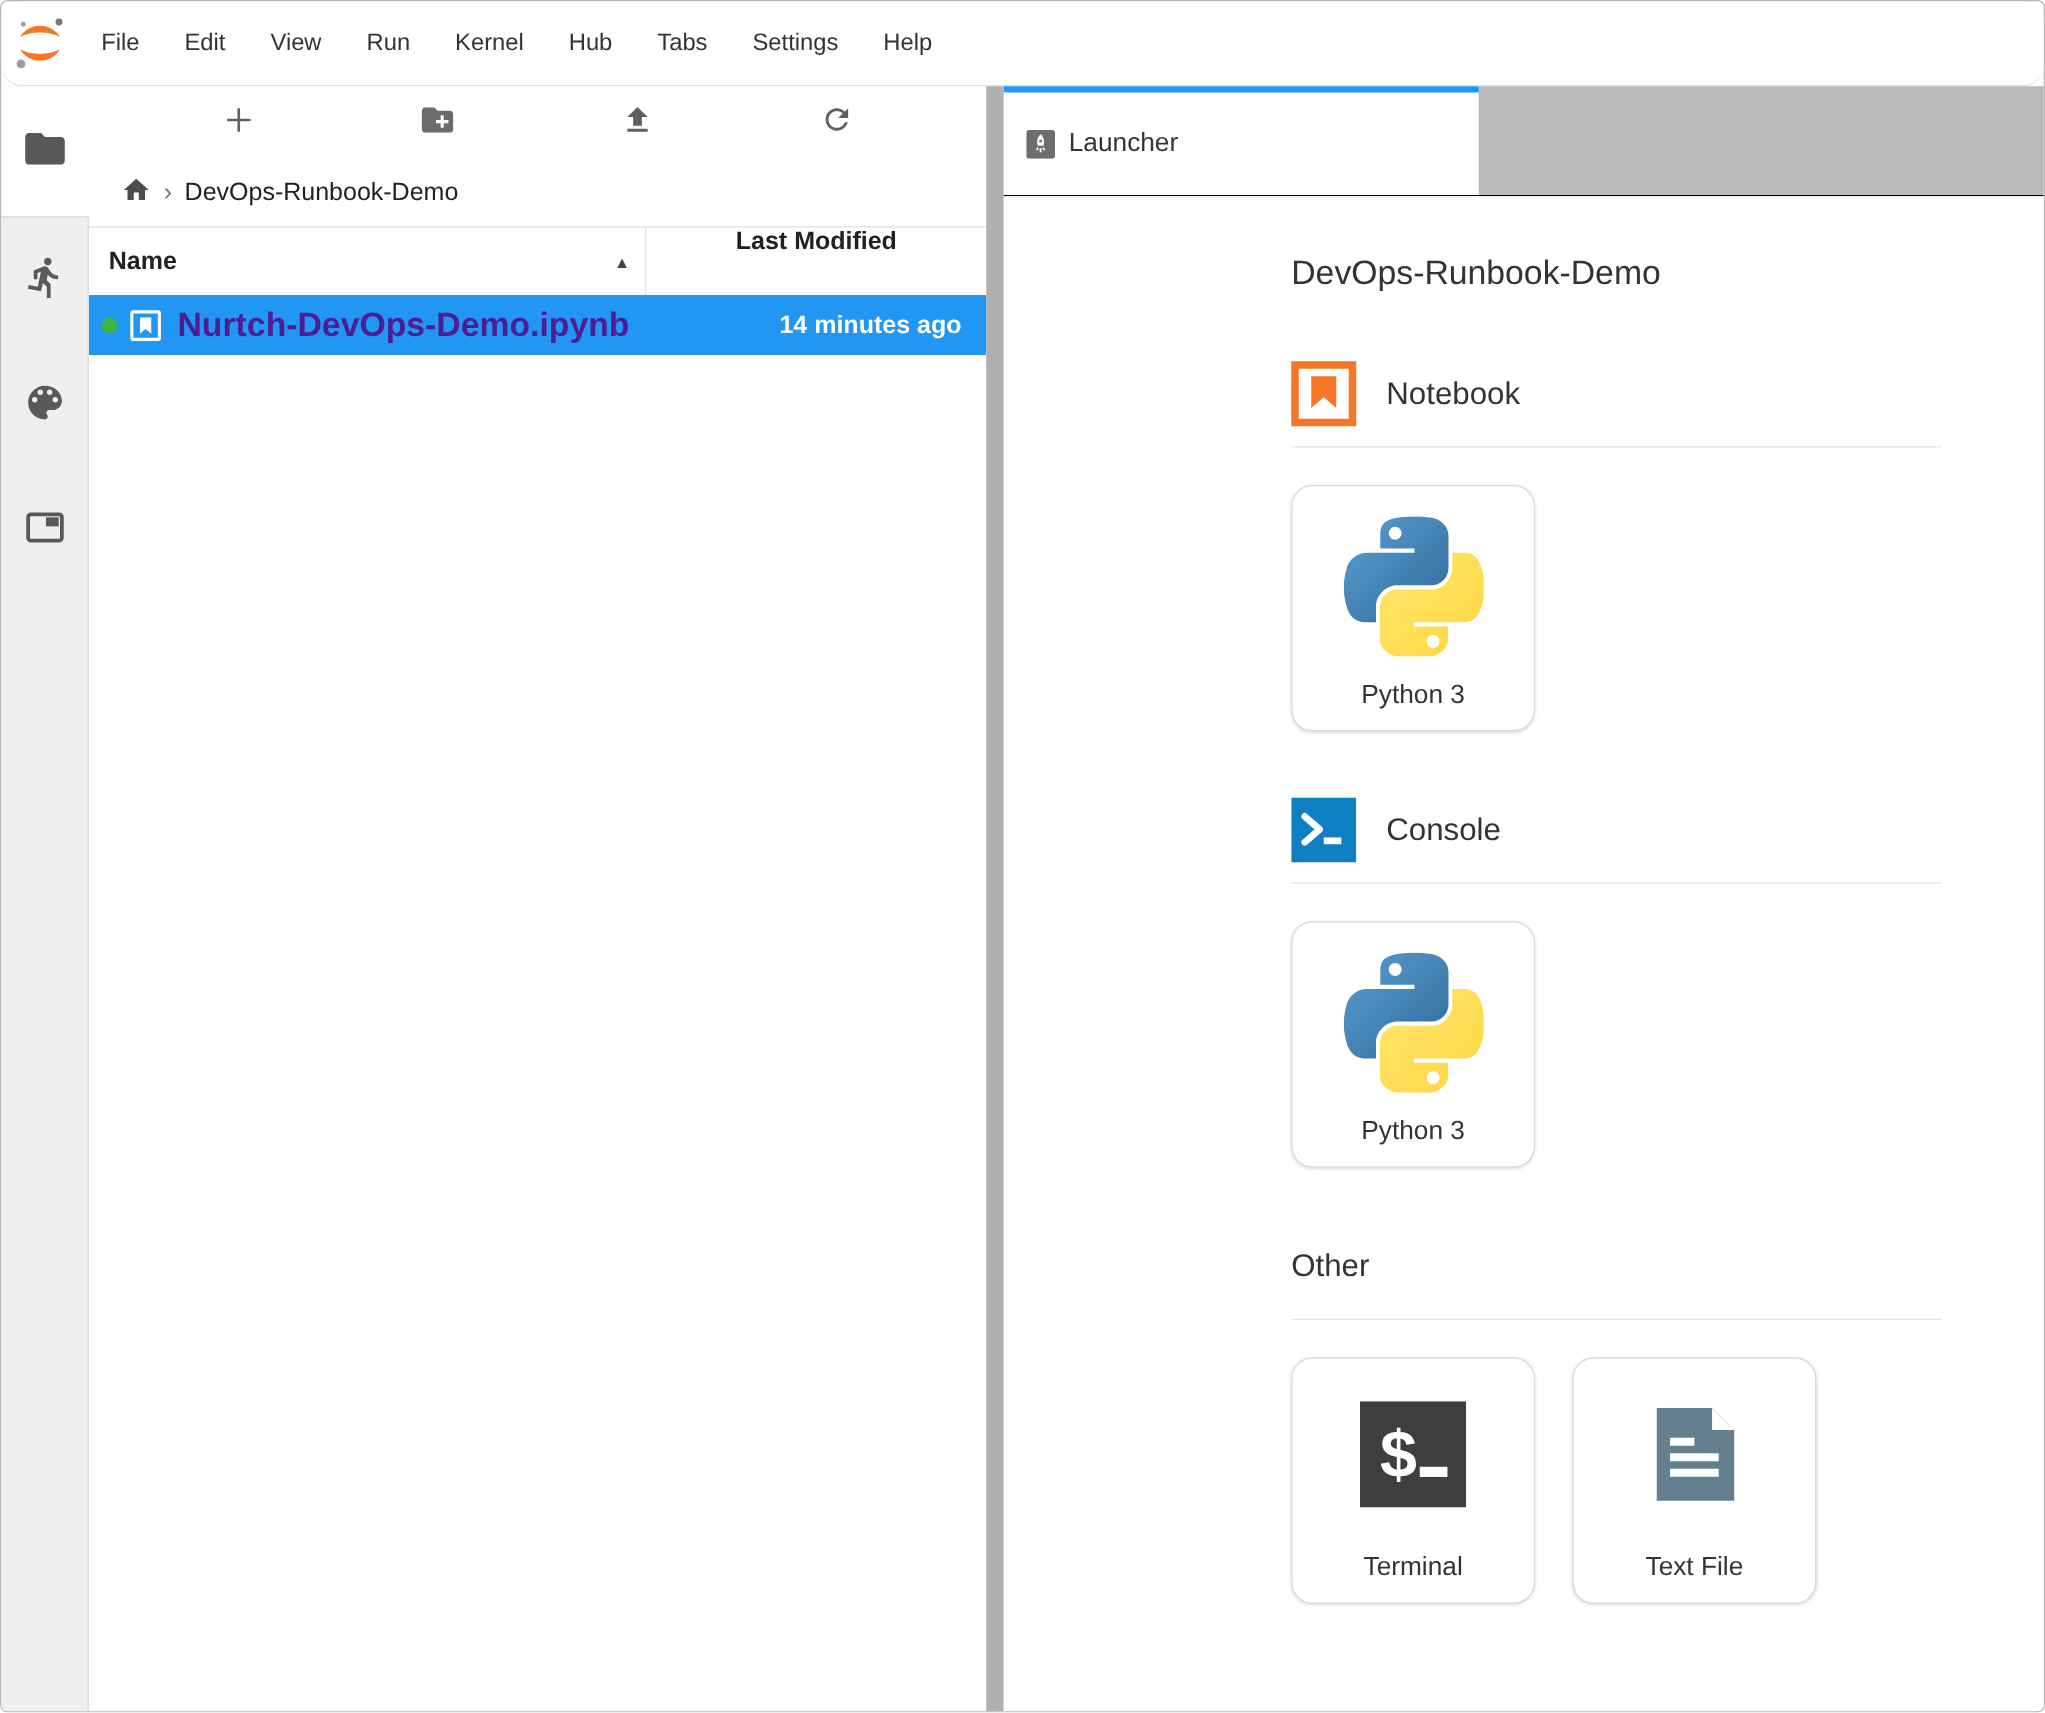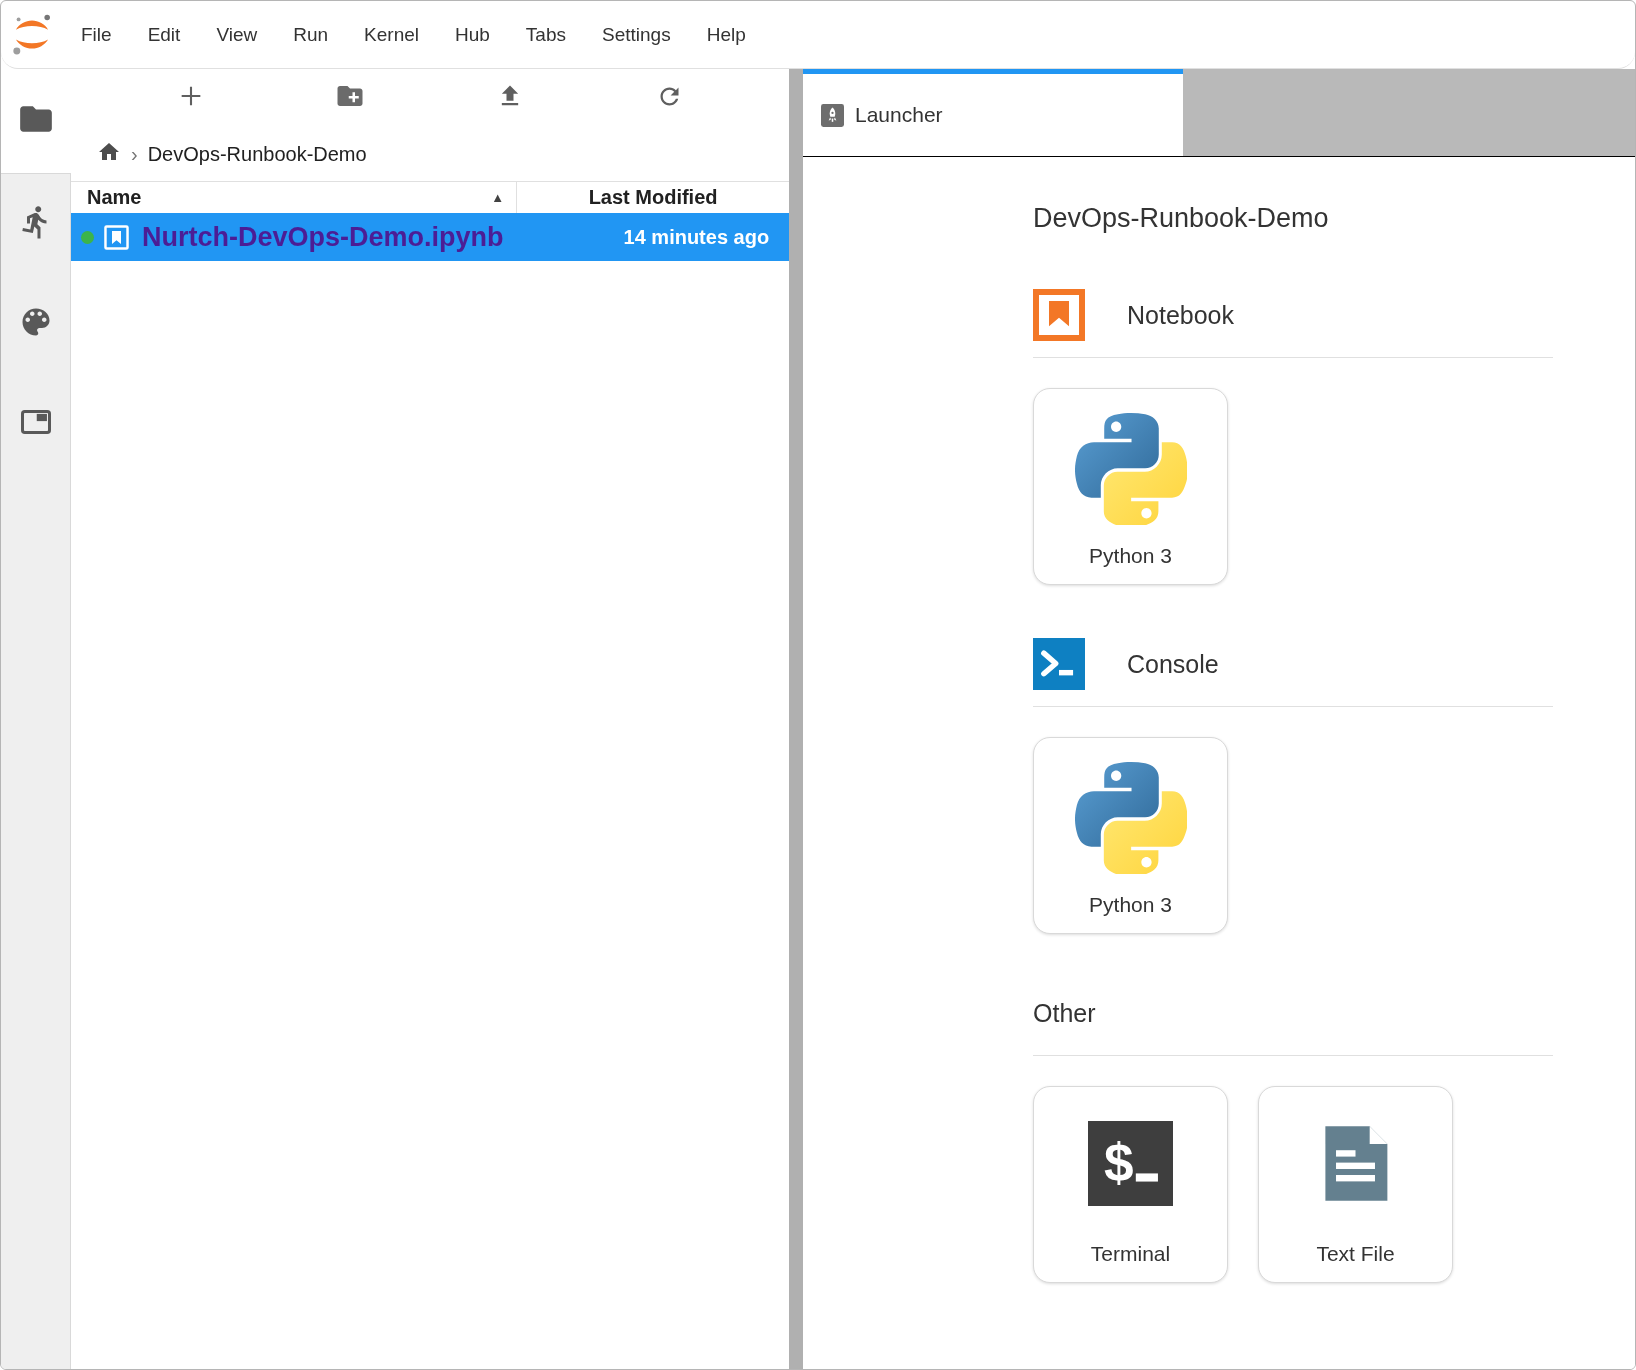--- a/index.html
+++ b/index.html
@@ -23,21 +23,21 @@
   .strip-tab.active { background:#fff; height:104px; border-right:1px solid #fff; margin-right:-1px; }
   .strip-sep { height:1px; background:#d9d9d9; width:100%; }
 
   
   .filebrowser { width:718px; background:#fff; display:flex; flex-direction:column; flex:0 0 auto; }
   .fb-toolbar { height:58px; display:flex; align-items:center; justify-content:space-around; padding:0 40px; }
   .fb-tool { width:44px; height:44px; display:flex; align-items:center; justify-content:center; }
   .fb-breadcrumb { height:54px; display:flex; align-items:center; padding-left:26px; gap:10px; }
   .crumb-sep { color:#757575; font-size:20px; }
   .crumb-text { font-size:20px; color:#212121; }
-  .fb-header { height:32px; display:flex; align-items:center; border-top:1px solid #e0e0e0; }
+  .fb-header { height:55px; display:flex; align-items:flex-start; border-top:1px solid #e0e0e0; }
   .col-name { flex:0 0 62%; display:flex; align-items:center; padding:0 12px 0 16px; height:100%; }
   .col-name .hdr { font-size:20px; font-weight:bold; color:#212121; }
   .sort-arrow { margin-left:auto; font-size:13px; color:#424242; }
   .col-divider { width:1px; height:100%; background:#e0e0e0; }
   .col-mod { flex:1; text-align:center; font-size:20px; font-weight:bold; color:#212121; }
   .fb-row { height:48px; display:flex; align-items:center;
             background:var(--selected-row-blue,#2196F3); color:#fff; }
   .fb-row .dot { width:13px; height:13px; border-radius:50%;
                  background:var(--running-green,#3CB44A); margin:0 9px 0 10px; flex:0 0 auto; }
   .fb-row .fname { flex:0 0 auto; font-size:27px; font-weight:bold; color:#4c1d95; margin-left:12px; }
@@ -49,21 +49,21 @@
 
   
   .mainpanel { flex:1; display:flex; flex-direction:column; min-width:0; }
   .tabbar { height:88px; background:#b9b9b9; display:flex; border-bottom:1px solid #000000; flex:0 0 auto; }
   .tab { width:380px; background:#fff; border-top:5px solid var(--accent-blue,#2196F3);
          display:flex; align-items:center; padding-left:18px; gap:11px; }
   .tab-label { font-size:21px; color:#333; }
 
   .launcher { flex:1; background:#fff; padding:46px 0 0 230px; overflow:hidden; }
   .launcher h1 { font-size:27px; font-weight:400; color:#333; margin-bottom:55px; }
-  .sec-head { display:flex; align-items:center; gap:42px; height:52px; }
+  .sec-head { display:flex; align-items:center; gap:24px; height:52px; }
   .sec-label { font-size:25px; color:#333; }
   .nb-icon { width:52px; height:52px; border:6px solid var(--jupyter-orange,#F37726);
              background:#fff; display:flex; align-items:center; justify-content:center; }
   .rule { border:none; border-top:1px solid #e0e0e0; width:520px; margin-top:16px; }
   .cards { display:flex; gap:30px; margin-top:30px; margin-bottom:53px; }
   .card { width:195px; height:197px; background:#fff; border:1px solid #d9d9d9; border-radius:17px;
           box-shadow:0 1px 3px rgba(0,0,0,.14); display:flex; flex-direction:column; align-items:center; }
   .card .cicon { margin-top:24px; }
   .card .cicon.small { margin-top:34px; }
   .card-label { margin-top:auto; margin-bottom:16px; font-size:21px; color:#333; }

